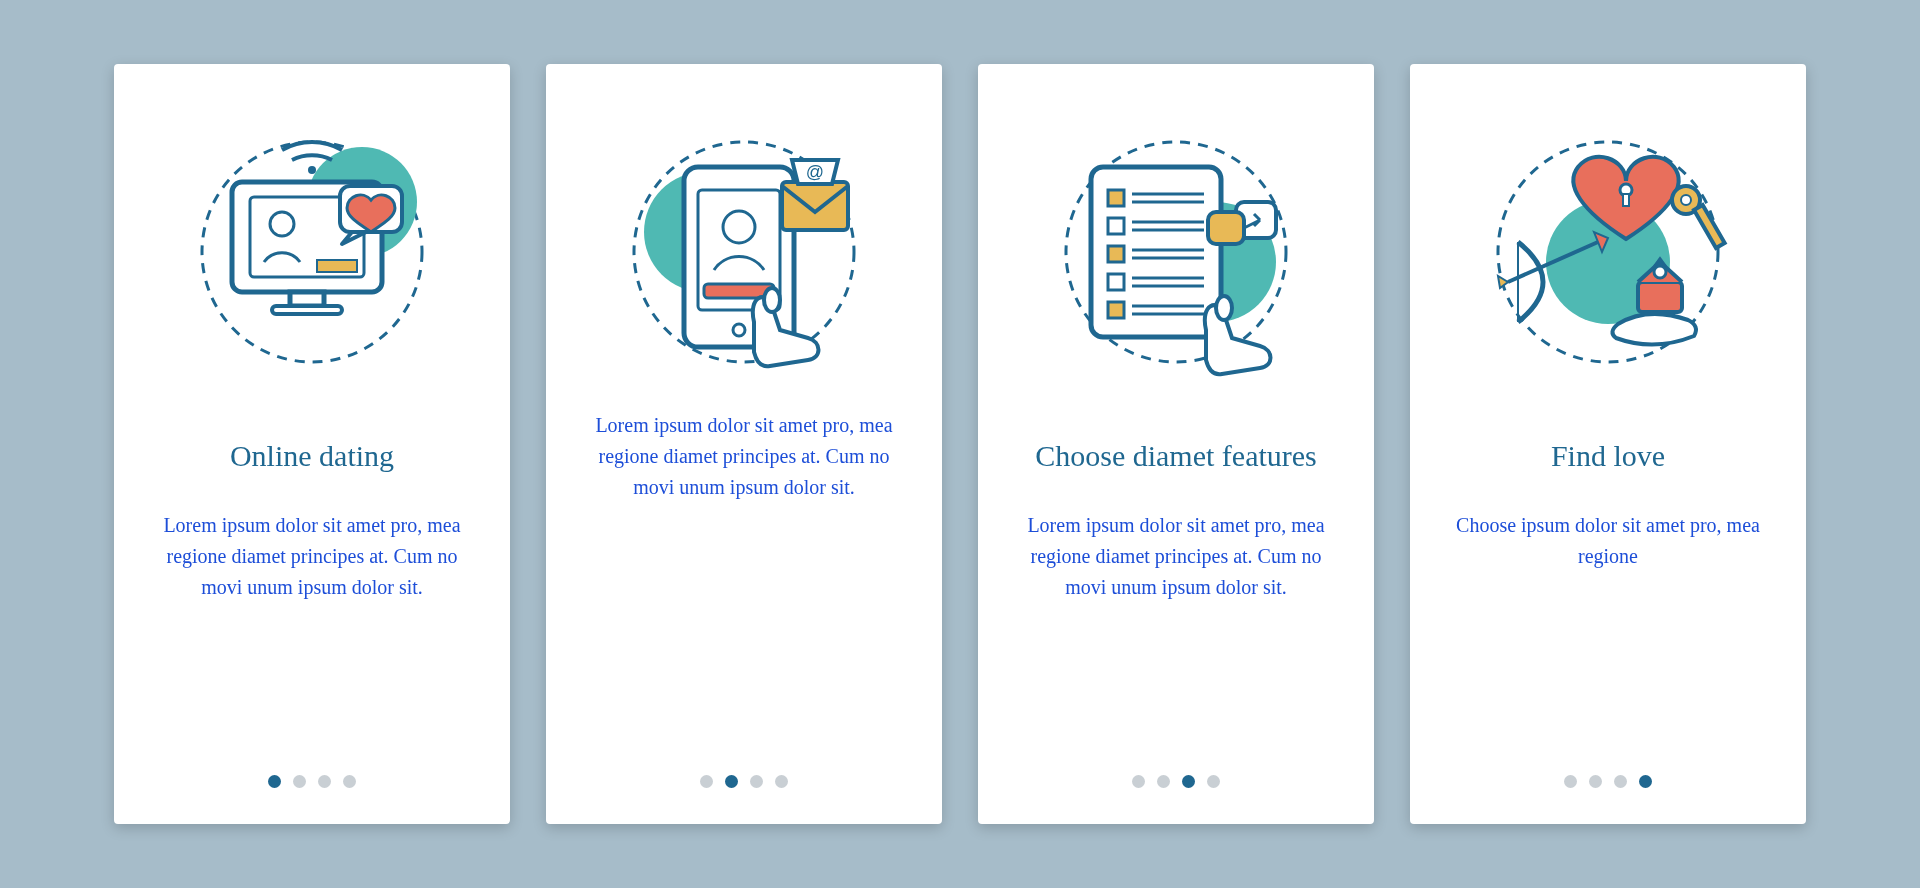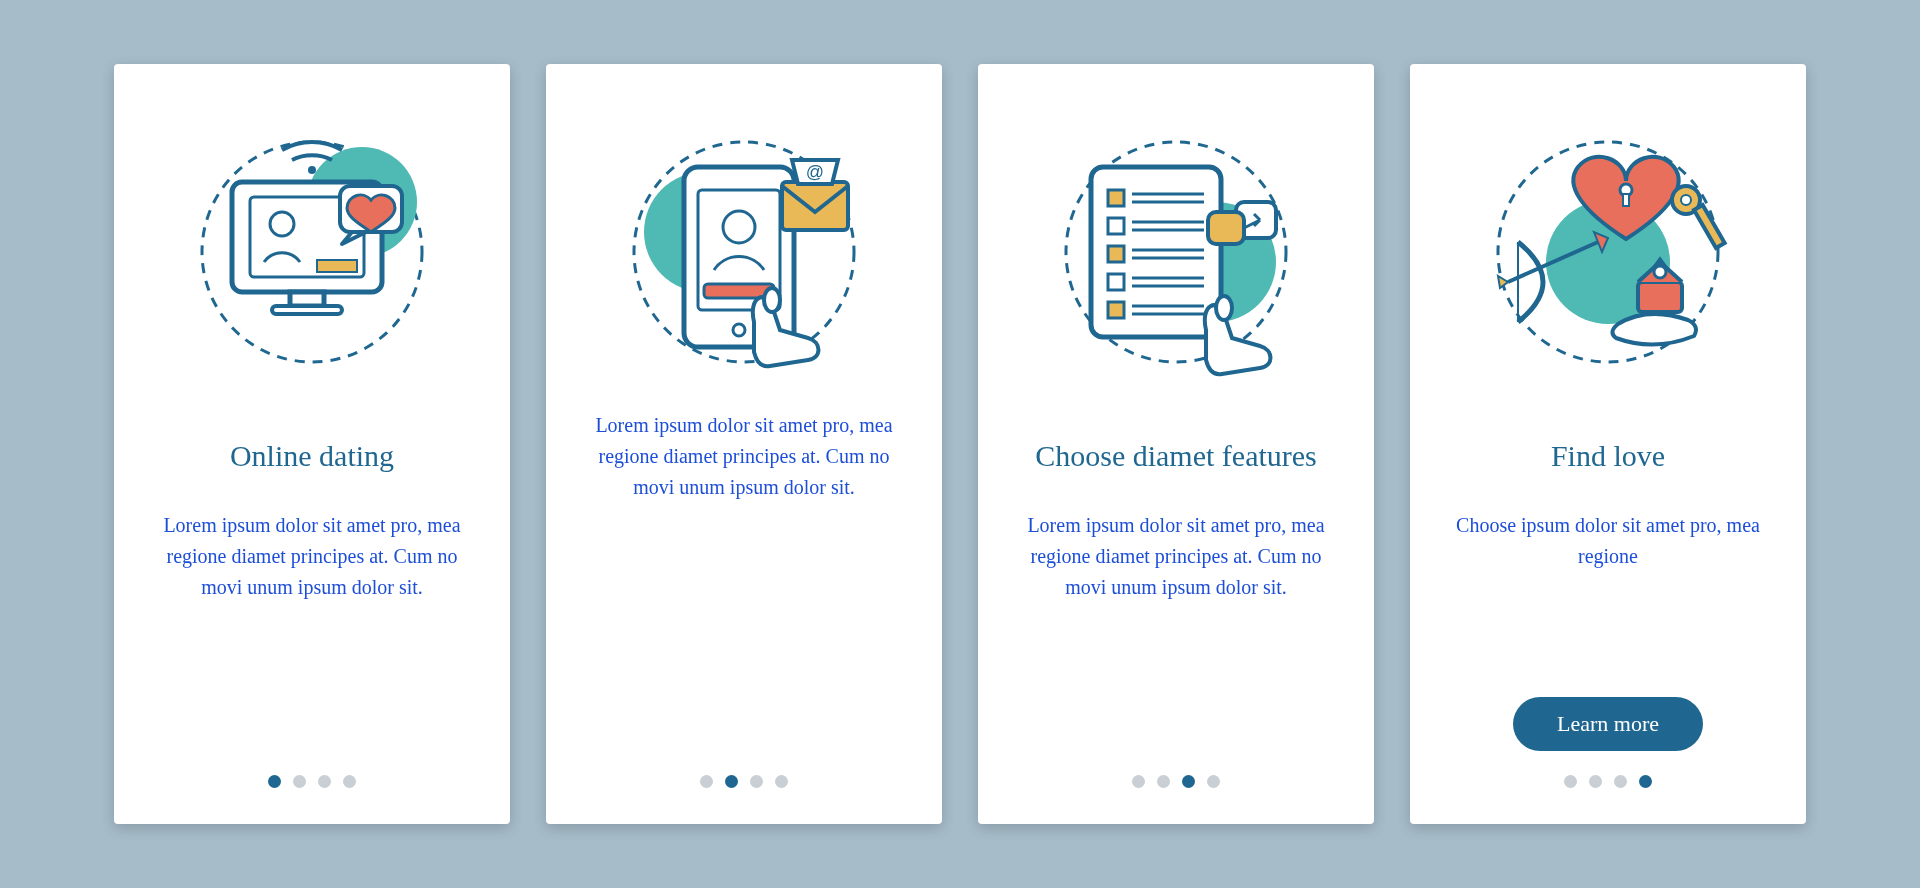--- a/index.html
+++ b/index.html
@@ -207,21 +207,20 @@
       <path d="M40 170 l-10 -6 l2 12 Z" fill="#e8b956" stroke="#1f6790" stroke-width="2"></path>
 
       <rect x="170" y="170" width="44" height="30" rx="4" fill="#e86f5c" stroke="#1f6790" stroke-width="4"></rect>
       <path d="M170 170 L192 150 L214 170" fill="#e86f5c" stroke="#1f6790" stroke-width="4"></path>
       <circle cx="192" cy="160" r="6" fill="#fff" stroke="#1f6790" stroke-width="3"></circle>
       <path d="M186 154 l6 -8 l6 8" fill="none" stroke="#1f6790" stroke-width="2"></path>
       <path d="M150 212 q30 -18 70 -4 q12 6 6 16 q-40 16 -78 2 q-8 -6 2 -14 Z" fill="#fff" stroke="#1f6790" stroke-width="4"></path>
     </svg>
     <h2 class="title">Find love</h2>
     <p class="body">Choose ipsum dolor sit amet pro, mea regione</p>
-    <button class="cta">Learn more</button>
     <div class="dots">
       <span class="dot"></span>
       <span class="dot"></span>
       <span class="dot"></span>
       <span class="dot active"></span>
     </div>
   </div>
 
 </div>
 

